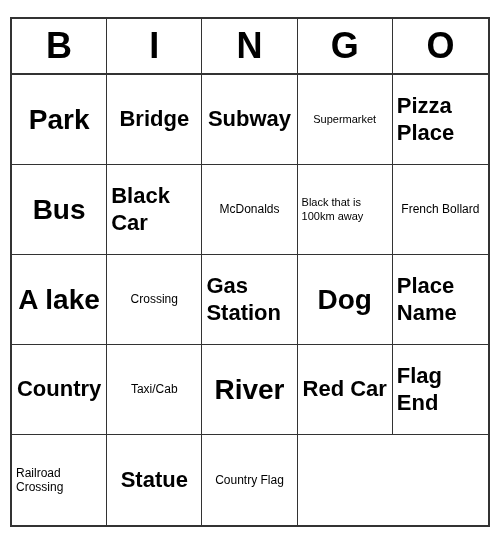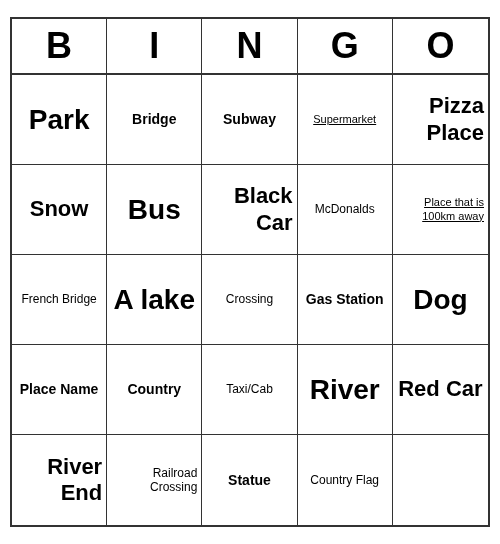--- a/index.html
+++ b/index.html
@@ -47,21 +47,21 @@
       grid-template-columns: repeat(5, 1fr);
       grid-template-rows: repeat(5, 1fr);
     }
 
     .bingo-cell {
       border-right: 1px solid #333;
       border-bottom: 1px solid #333;
       display: flex;
       align-items: center;
       justify-content: center;
-      text-align: right;
+      text-align: left;
       padding: 4px;
       min-height: 90px;
       line-height: 1.2;
     }
 
     .bingo-cell:nth-child(5n) {
       border-right: none;
     }
 
     .bingo-cell:nth-child(n+21) {
@@ -76,31 +76,30 @@
       font-size: 28px;
       font-weight: bold;
     }
 
     .text-lg {
       font-size: 22px;
       font-weight: bold;
     }
 
     .text-md {
-      font-size: 14px;
+      font-size: 22px;
       font-weight: bold;
     }
 
     .text-sm {
       font-size: 12px;
     }
 
     .text-xs {
       font-size: 11px;
-      text-decoration: underline;
     }
   </style>
 </head>
 <body>
 
 <div class="bingo-card">
   <div class="bingo-header">
   <div class="bingo-header-cell">B</div>
       <div class="bingo-header-cell">I</div>
       <div class="bingo-header-cell">N</div>
@@ -117,36 +116,33 @@
       <div class="bingo-cell">
         <span class="text-md">Subway</span>
       </div>
       <div class="bingo-cell">
         <span class="text-xs">Supermarket</span>
       </div>
       <div class="bingo-cell">
         <span class="text-lg">Pizza Place</span>
       </div>
       <div class="bingo-cell">
-        <span class="text-lg">Snow</span>
-      </div>
-      <div class="bingo-cell">
         <span class="text-xl">Bus</span>
       </div>
       <div class="bingo-cell">
         <span class="text-lg">Black Car</span>
       </div>
       <div class="bingo-cell">
         <span class="text-sm">McDonalds</span>
       </div>
       <div class="bingo-cell">
-        <span class="text-xs">Place that is 100km away</span>
+        <span class="text-xs">Black that is 100km away</span>
       </div>
       <div class="bingo-cell">
-        <span class="text-sm">French Bridge</span>
+        <span class="text-sm">French Bollard</span>
       </div>
       <div class="bingo-cell">
         <span class="text-xl">A lake</span>
       </div>
       <div class="bingo-cell">
         <span class="text-sm">Crossing</span>
       </div>
       <div class="bingo-cell">
         <span class="text-md">Gas Station</span>
       </div>
@@ -162,21 +158,21 @@
       <div class="bingo-cell">
         <span class="text-sm">Taxi/Cab</span>
       </div>
       <div class="bingo-cell">
         <span class="text-xl">River</span>
       </div>
       <div class="bingo-cell">
         <span class="text-lg">Red Car</span>
       </div>
       <div class="bingo-cell">
-        <span class="text-lg">River End</span>
+        <span class="text-lg">Flag End</span>
       </div>
       <div class="bingo-cell">
         <span class="text-sm">Railroad Crossing</span>
       </div>
       <div class="bingo-cell">
         <span class="text-md">Statue</span>
       </div>
       <div class="bingo-cell">
         <span class="text-sm">Country Flag</span>
       </div>

